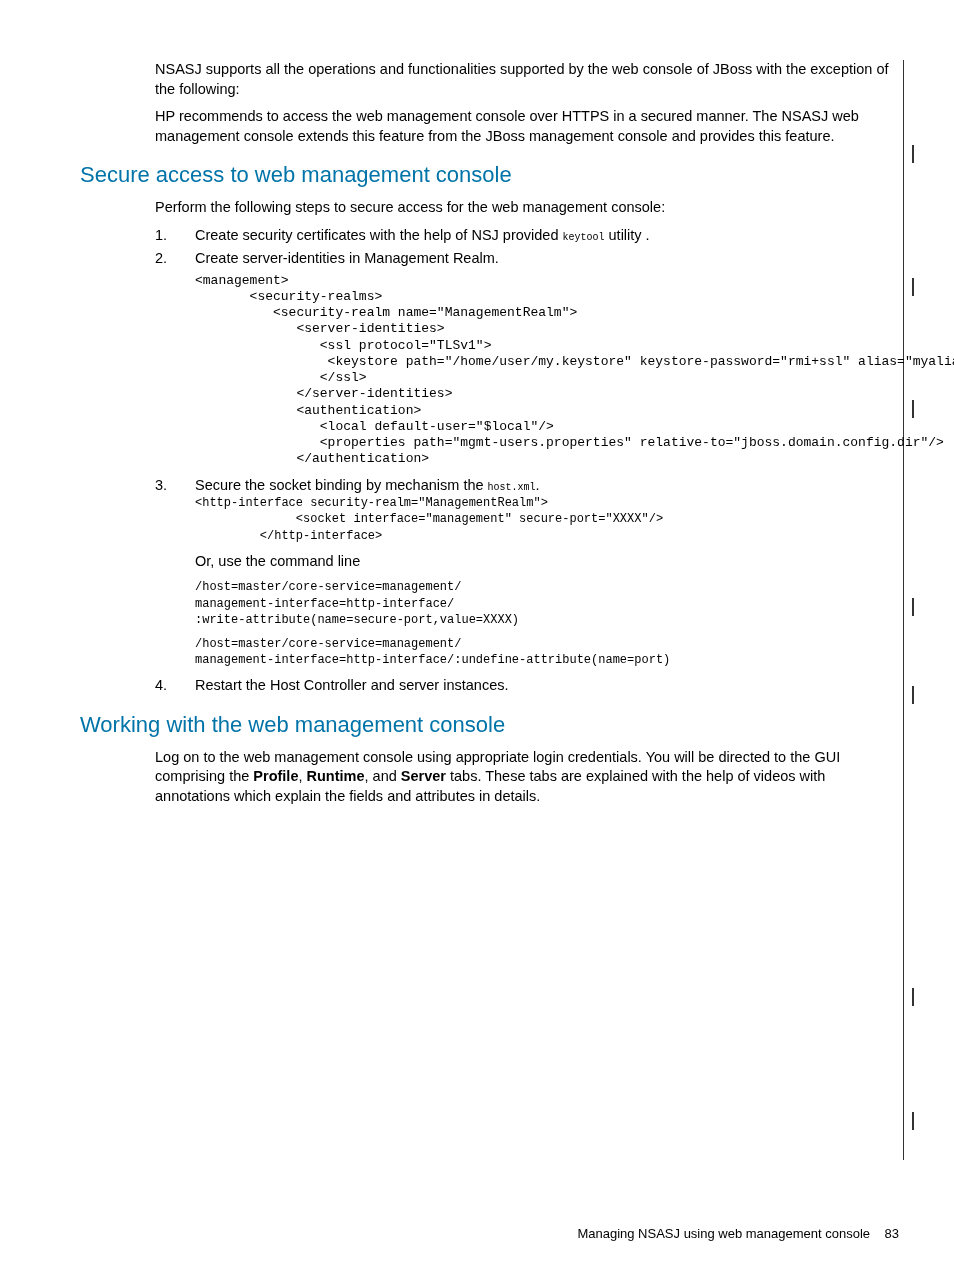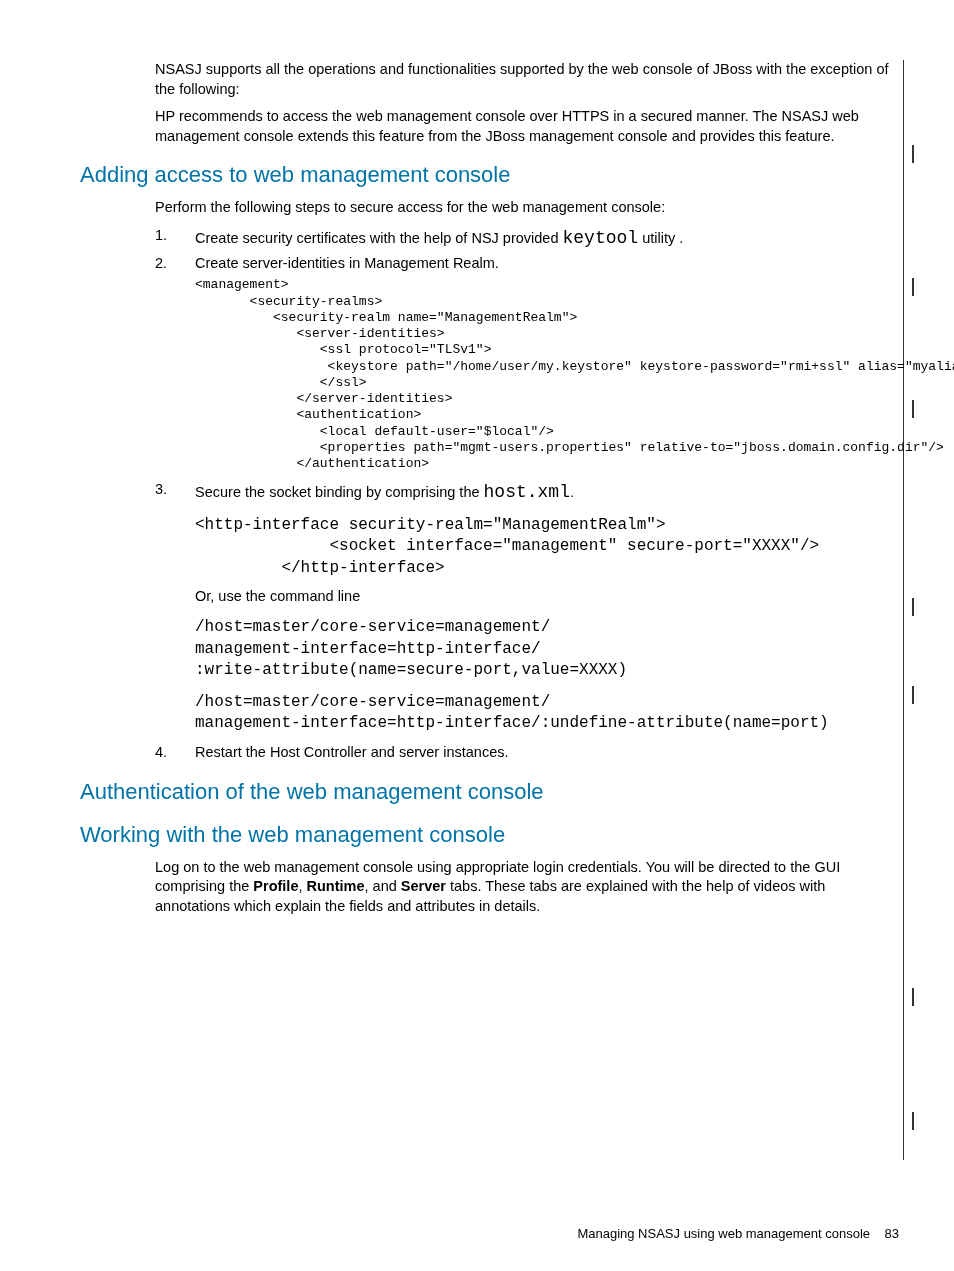--- a/index.html
+++ b/index.html
@@ -32,33 +32,33 @@
       font-size: 22px;
       color: #0073a8;
       margin-top: 14px;
       margin-bottom: 8px;
     }
     ol.steps { list-style: none; counter-reset: step; margin-left: 75px; }
     ol.steps > li { counter-increment: step; position: relative; padding-left: 40px; margin-bottom: 4px; }
     ol.steps > li::before {
       content: counter(step) "."; position: absolute; left: 0;
     }
-    .mono { font-family: "Courier New", monospace; font-size: 18px; }
+    .mono { font-family: "Courier New", monospace; font-size: 10px; }
     pre.code-sm {
       font-family: "Courier New", monospace;
       font-size: 13px;
       white-space: pre;
       margin: 4px 0 8px 0;
       line-height: 1.25;
     }
     pre.code {
       font-family: "Courier New", monospace;
-      font-size: 16px;
+      font-size: 12px;
       white-space: pre;
-      margin: 10px 0 8px 0;
+      margin: 0 0 8px 0;
       line-height: 1.35;
     }
     b.strong { font-weight: bold; }
     .footer {
       position: absolute;
       bottom: 28px;
       right: 55px;
       font-size: 13px;
     }
     .tick {
@@ -74,21 +74,21 @@
 
 <div class="content-area">
 
   <div class="body-text">
     <p class="para">NSASJ supports all the operations and functionalities supported by the web console of JBoss with the exception of the following:</p>
   </div>
   <div class="body-text">
     <p class="para">HP recommends to access the web management console over HTTPS in a secured manner. The NSASJ web management console extends this feature from the JBoss management console and provides this feature.</p>
   </div>
 
-  <h2 class="section-heading">Adding access to web management console</h2>
+  <h2 class="section-heading">Secure access to web management console</h2>
   <div class="body-text">
     <p class="para">Perform the following steps to secure access for the web management console:</p>
   </div>
   <ol class="steps">
     <li>
       <span>Create security certificates with the help of NSJ provided </span><span class="mono">keytool</span><span> utility .</span>
     </li>
     <li>
       <span>Create server-identities in Management Realm.</span>
       <pre class="code-sm">&lt;management&gt;
@@ -98,37 +98,36 @@
                 &lt;ssl protocol="TLSv1"&gt;
                  &lt;keystore path="/home/user/my.keystore" keystore-password="rmi+ssl" alias="myalias"/&gt;
                 &lt;/ssl&gt;
              &lt;/server-identities&gt;
              &lt;authentication&gt;
                 &lt;local default-user="$local"/&gt;
                 &lt;properties path="mgmt-users.properties" relative-to="jboss.domain.config.dir"/&gt;
              &lt;/authentication&gt;</pre>
     </li>
     <li>
-      <span>Secure the socket binding by comprising the </span><span class="mono">host.xml</span><span>.</span>
+      <span>Secure the socket binding by mechanism the </span><span class="mono">host.xml</span><span>.</span>
       <pre class="code">&lt;http-interface security-realm="ManagementRealm"&gt;
               &lt;socket interface="management" secure-port="XXXX"/&gt;
          &lt;/http-interface&gt;</pre>
       <p class="para">Or, use the command line</p>
       <pre class="code">/host=master/core-service=management/
 management-interface=http-interface/
 :write-attribute(name=secure-port,value=XXXX)</pre>
       <pre class="code">/host=master/core-service=management/
 management-interface=http-interface/:undefine-attribute(name=port)</pre>
     </li>
     <li>
       <span>Restart the Host Controller and server instances.</span>
     </li>
   </ol>
 
-  <h2 class="section-heading">Authentication of the web management console</h2>
   <div class="body-text">
   </div>
 
   <h2 class="section-heading">Working with the web management console</h2>
   <div class="body-text">
     <p class="para">
       <span>Log on to the web management console using appropriate login credentials. You will be directed to the GUI comprising the </span><b class="strong">Profile</b><span>, </span><b class="strong">Runtime</b><span>, and </span><b class="strong">Server</b><span> tabs. These tabs are explained with the help of videos with annotations which explain the fields and attributes in details.</span>
     </p>
   </div>
 

